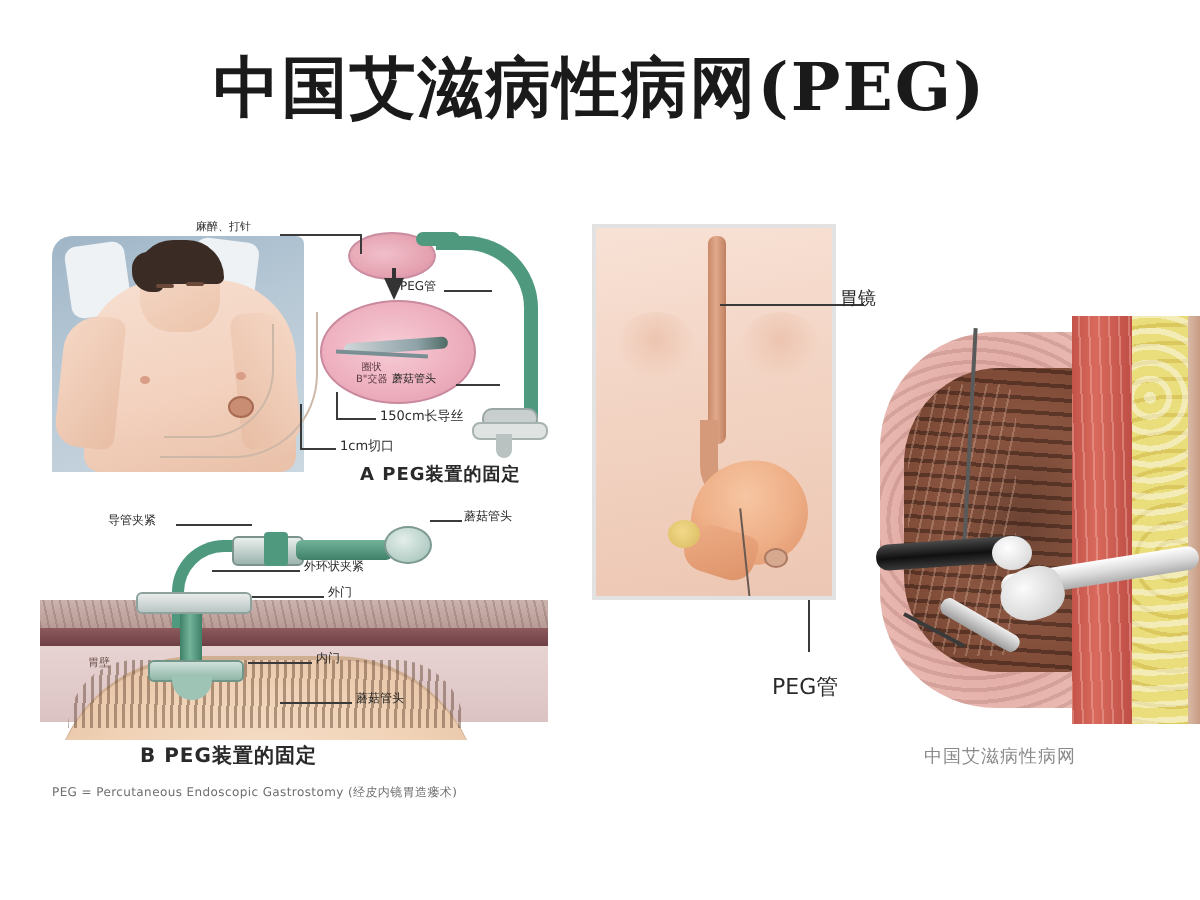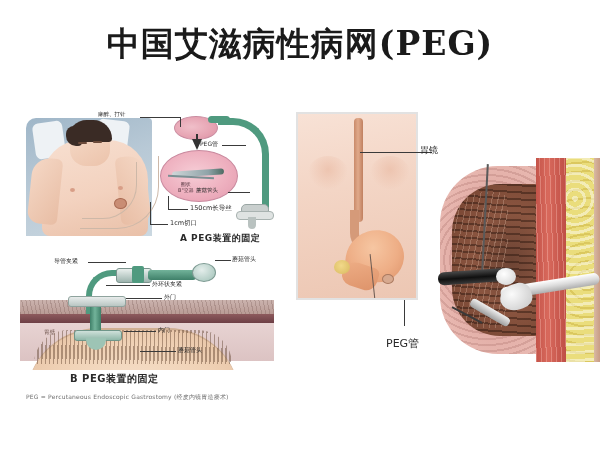--- a/index.html
+++ b/index.html
@@ -663,13 +663,14 @@
   <div id="d-needle"></div>
   <div id="d-scope"></div>
   <div id="d-scope-tip"></div>
   <div id="d-cath"></div>
   <div id="d-cath-bulb"></div>
   <div id="d-cath-grip"></div>
   <div id="d-snare"></div>
 </div>
 
 <div id="watermark">
+  <div id="wm-cn">中国艾滋病性病网</div>
 </div>
 
 </body></html>

